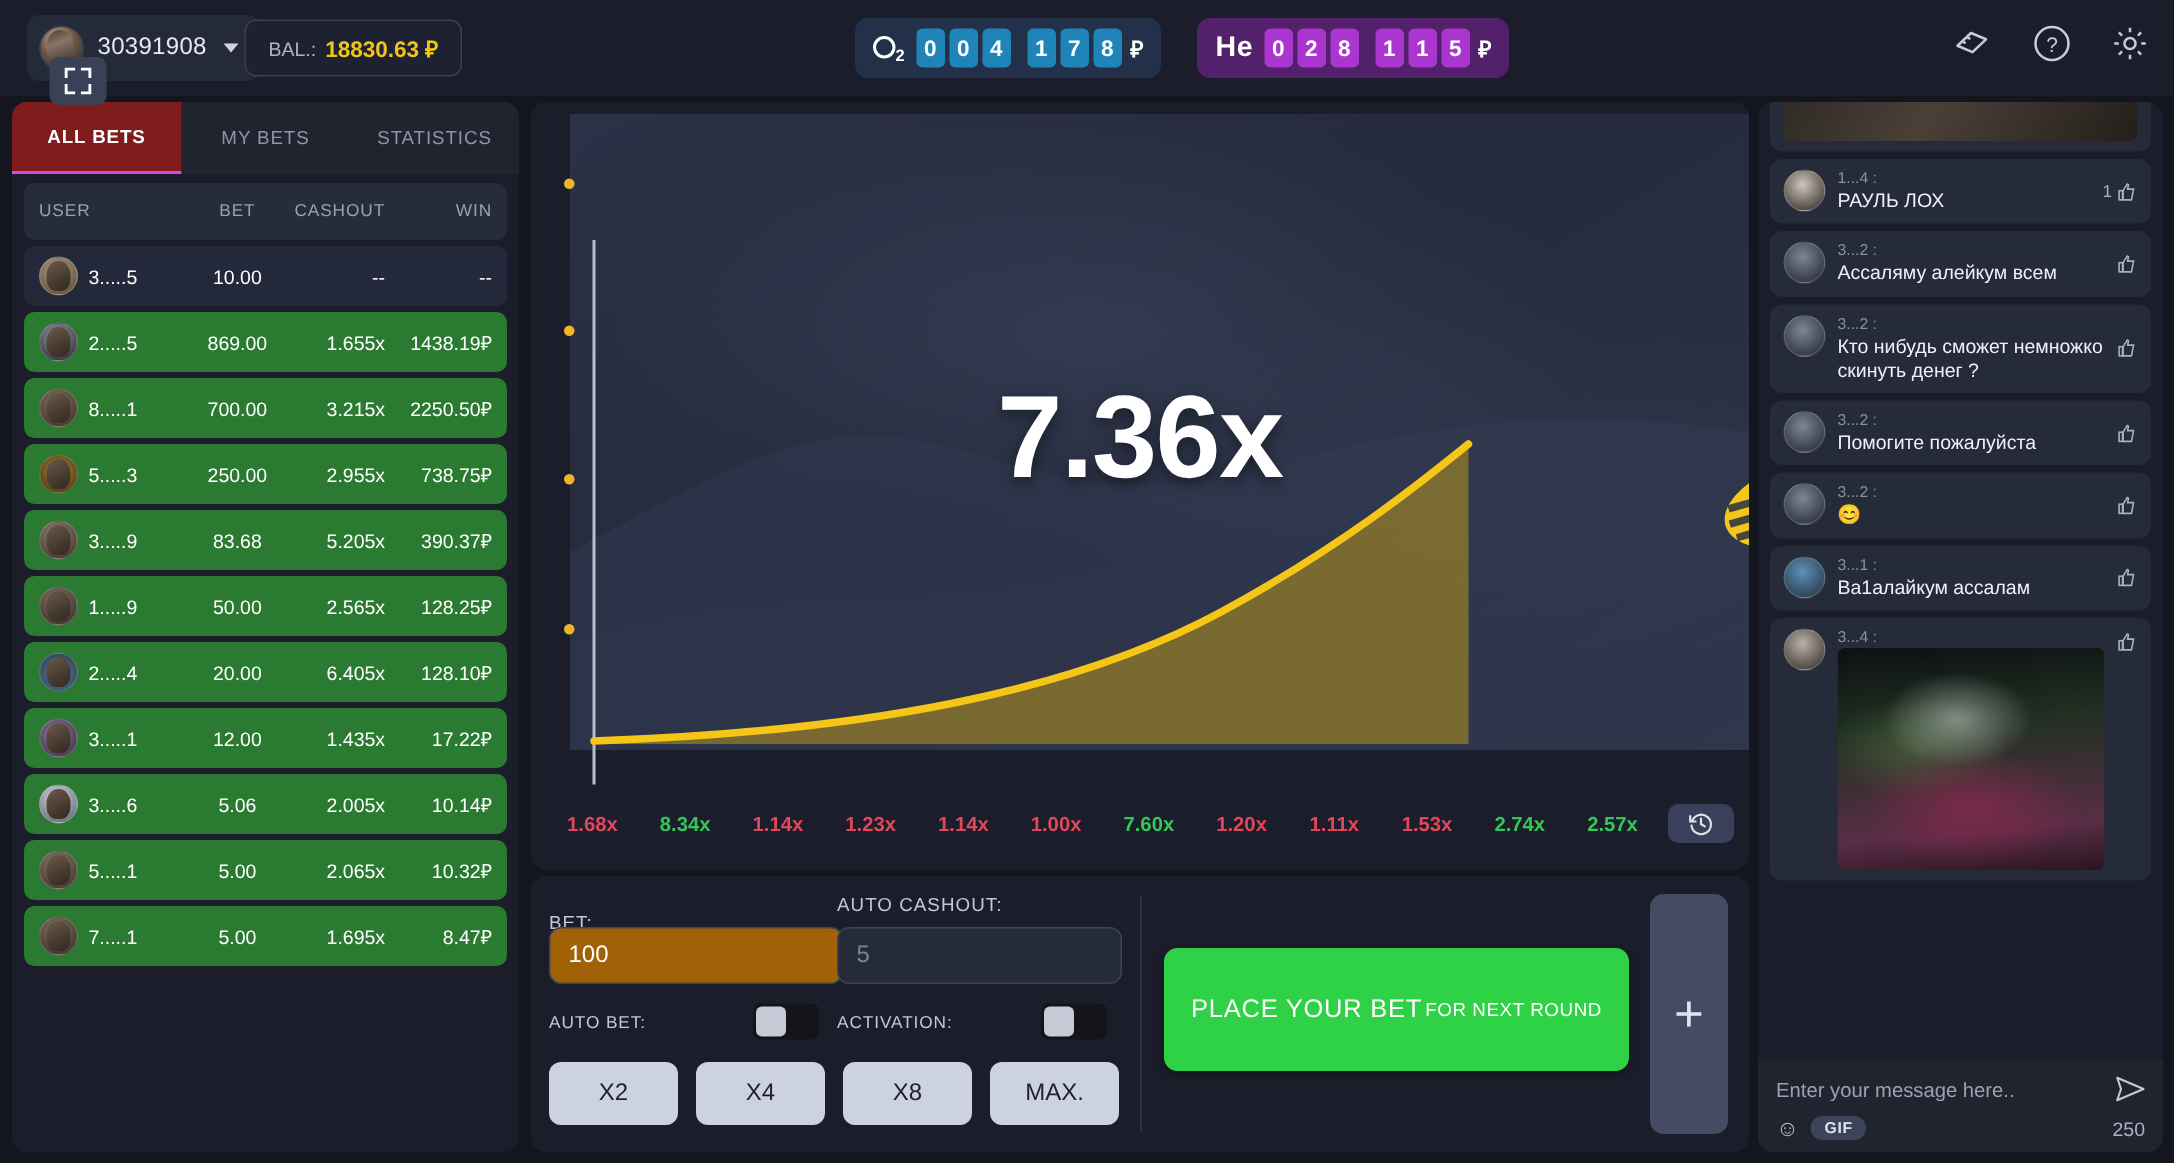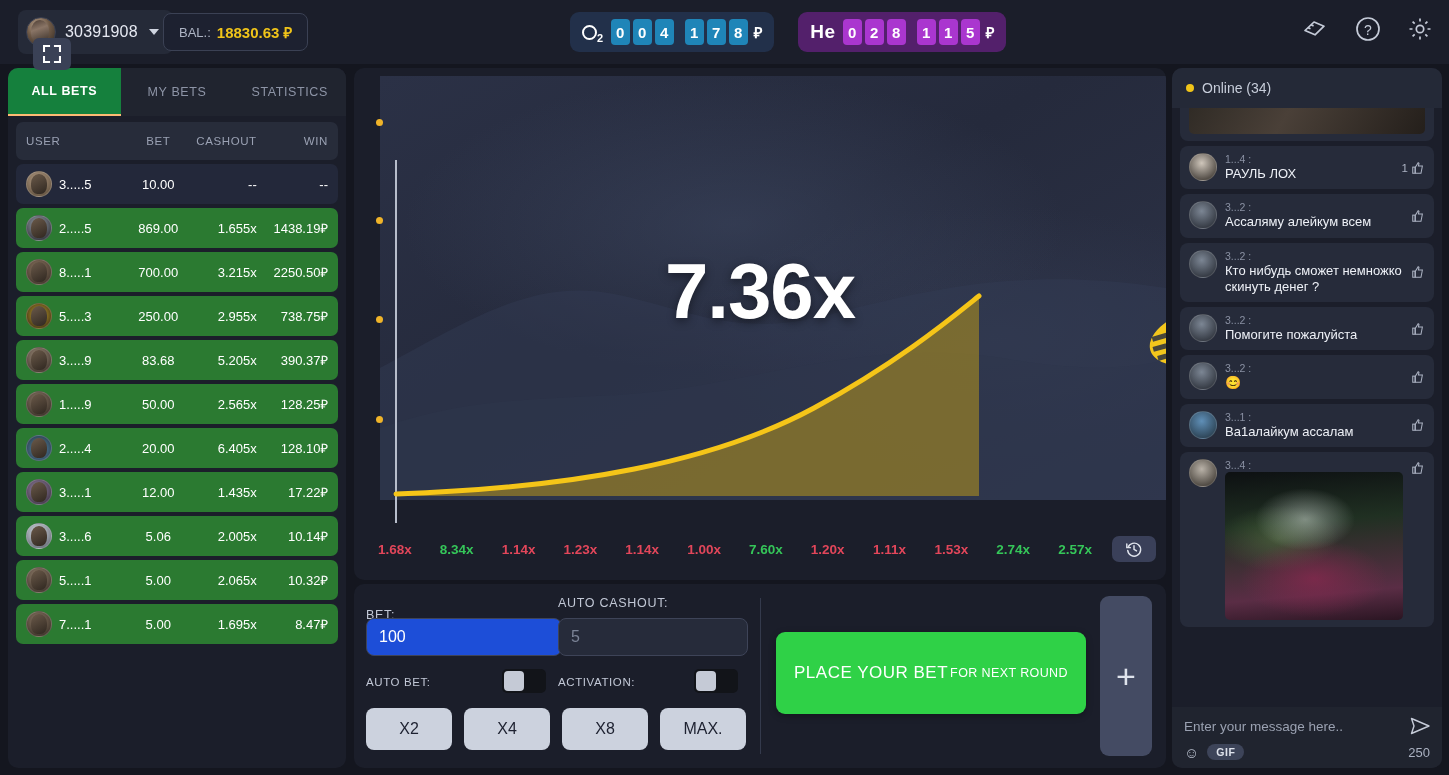--- a/index.html
+++ b/index.html
@@ -80,21 +80,21 @@
   
   .bets-panel {
     position: absolute; left: 8px; top: 68px; width: 338px; height: 700px;
     background: #1b1e2a; border-radius: 10px; overflow: hidden;
   }
   .tabs { display: flex; height: 48px; background: #20242f; }
   .tab {
     flex: 1; display: flex; align-items: center; justify-content: center;
     font-size: 12.5px; letter-spacing: .6px; color: #8d94a6; background: #20242f;
   }
-  .tab.active { background: #15803d; color: #ffffff; font-weight: bold; border-bottom: 2px solid #fdba74; }
+  .tab.active { background: #7f1d1d; color: #ffffff; font-weight: bold; border-bottom: 2px solid #d946ef; }
   .th-row {
     display: flex; align-items: center; height: 38px; margin: 6px 8px 2px 8px;
     background: #272c3a; border-radius: 7px; padding: 0 10px;
     font-size: 11.5px; color: #9aa1b3; letter-spacing: .6px;
   }
   .c-user { width: 108px; }
   .c-bet { width: 66px; text-align: center; }
   .c-cash { width: 72px; text-align: right; }
   .c-win { width: 76px; text-align: right; }
   .bet-rows { padding: 2px 8px 0 8px; }
@@ -165,21 +165,21 @@
     position: absolute; left: 354px; top: 584px; width: 812px; height: 184px;
     background: #1b1e2a; border-radius: 10px; overflow: hidden;
   }
   .ctl-label { font-size: 12.5px; color: #c2c8d6; letter-spacing: .7px; }
   .lbl-bet { position: absolute; left: 12px; top: 12px; margin-top: 12px; }
   .lbl-cash { position: absolute; left: 204px; top: 12px; }
   .inp-wrap {
     position: absolute; height: 38px; border-radius: 8px; overflow: hidden;
     display: flex; align-items: stretch; border: 1px solid #3e4458;
   }
-  .inp-bet { left: 12px; top: 34px; width: 196px; background: #1d4ed8; }
+  .inp-bet { left: 12px; top: 34px; width: 196px; background: #a16207; }
   .inp-cash { left: 204px; top: 34px; width: 190px; background: #262b3a; }
   .inp-field {
     flex: 1; display: flex; align-items: center; padding: 0 12px;
     font-size: 16px; color: #ffffff; background: transparent; border: none; outline: none;
     font-family: "Liberation Sans", sans-serif;
   }
   .inp-field::placeholder { color: #7b8396; }
   .toggle-row { position: absolute; font-size: 11.5px; color: #c2c8d6; letter-spacing: .6px; }
   .tgl-autobet { left: 12px; top: 92px; }
   .tgl-activation { left: 204px; top: 92px; }
@@ -569,24 +569,20 @@
 
     <div class="place-bet">
       <div class="pb-main">PLACE YOUR BET</div>
       <div class="pb-sub">FOR NEXT ROUND</div>
     </div>
 
     <div class="add-panel">+</div>
   </div>
 
   <div class="chat-panel">
-    <div class="chat-head">
-      <span class="online-dot"></span>
-      <span class="online-txt">Online (34)</span>
-    </div>
 
     <div class="chat-list">
 
       <div class="msg topcut">
         <div class="m-body">
           <div class="m-img"></div>
         </div>
       </div>
 
       <div class="msg">

